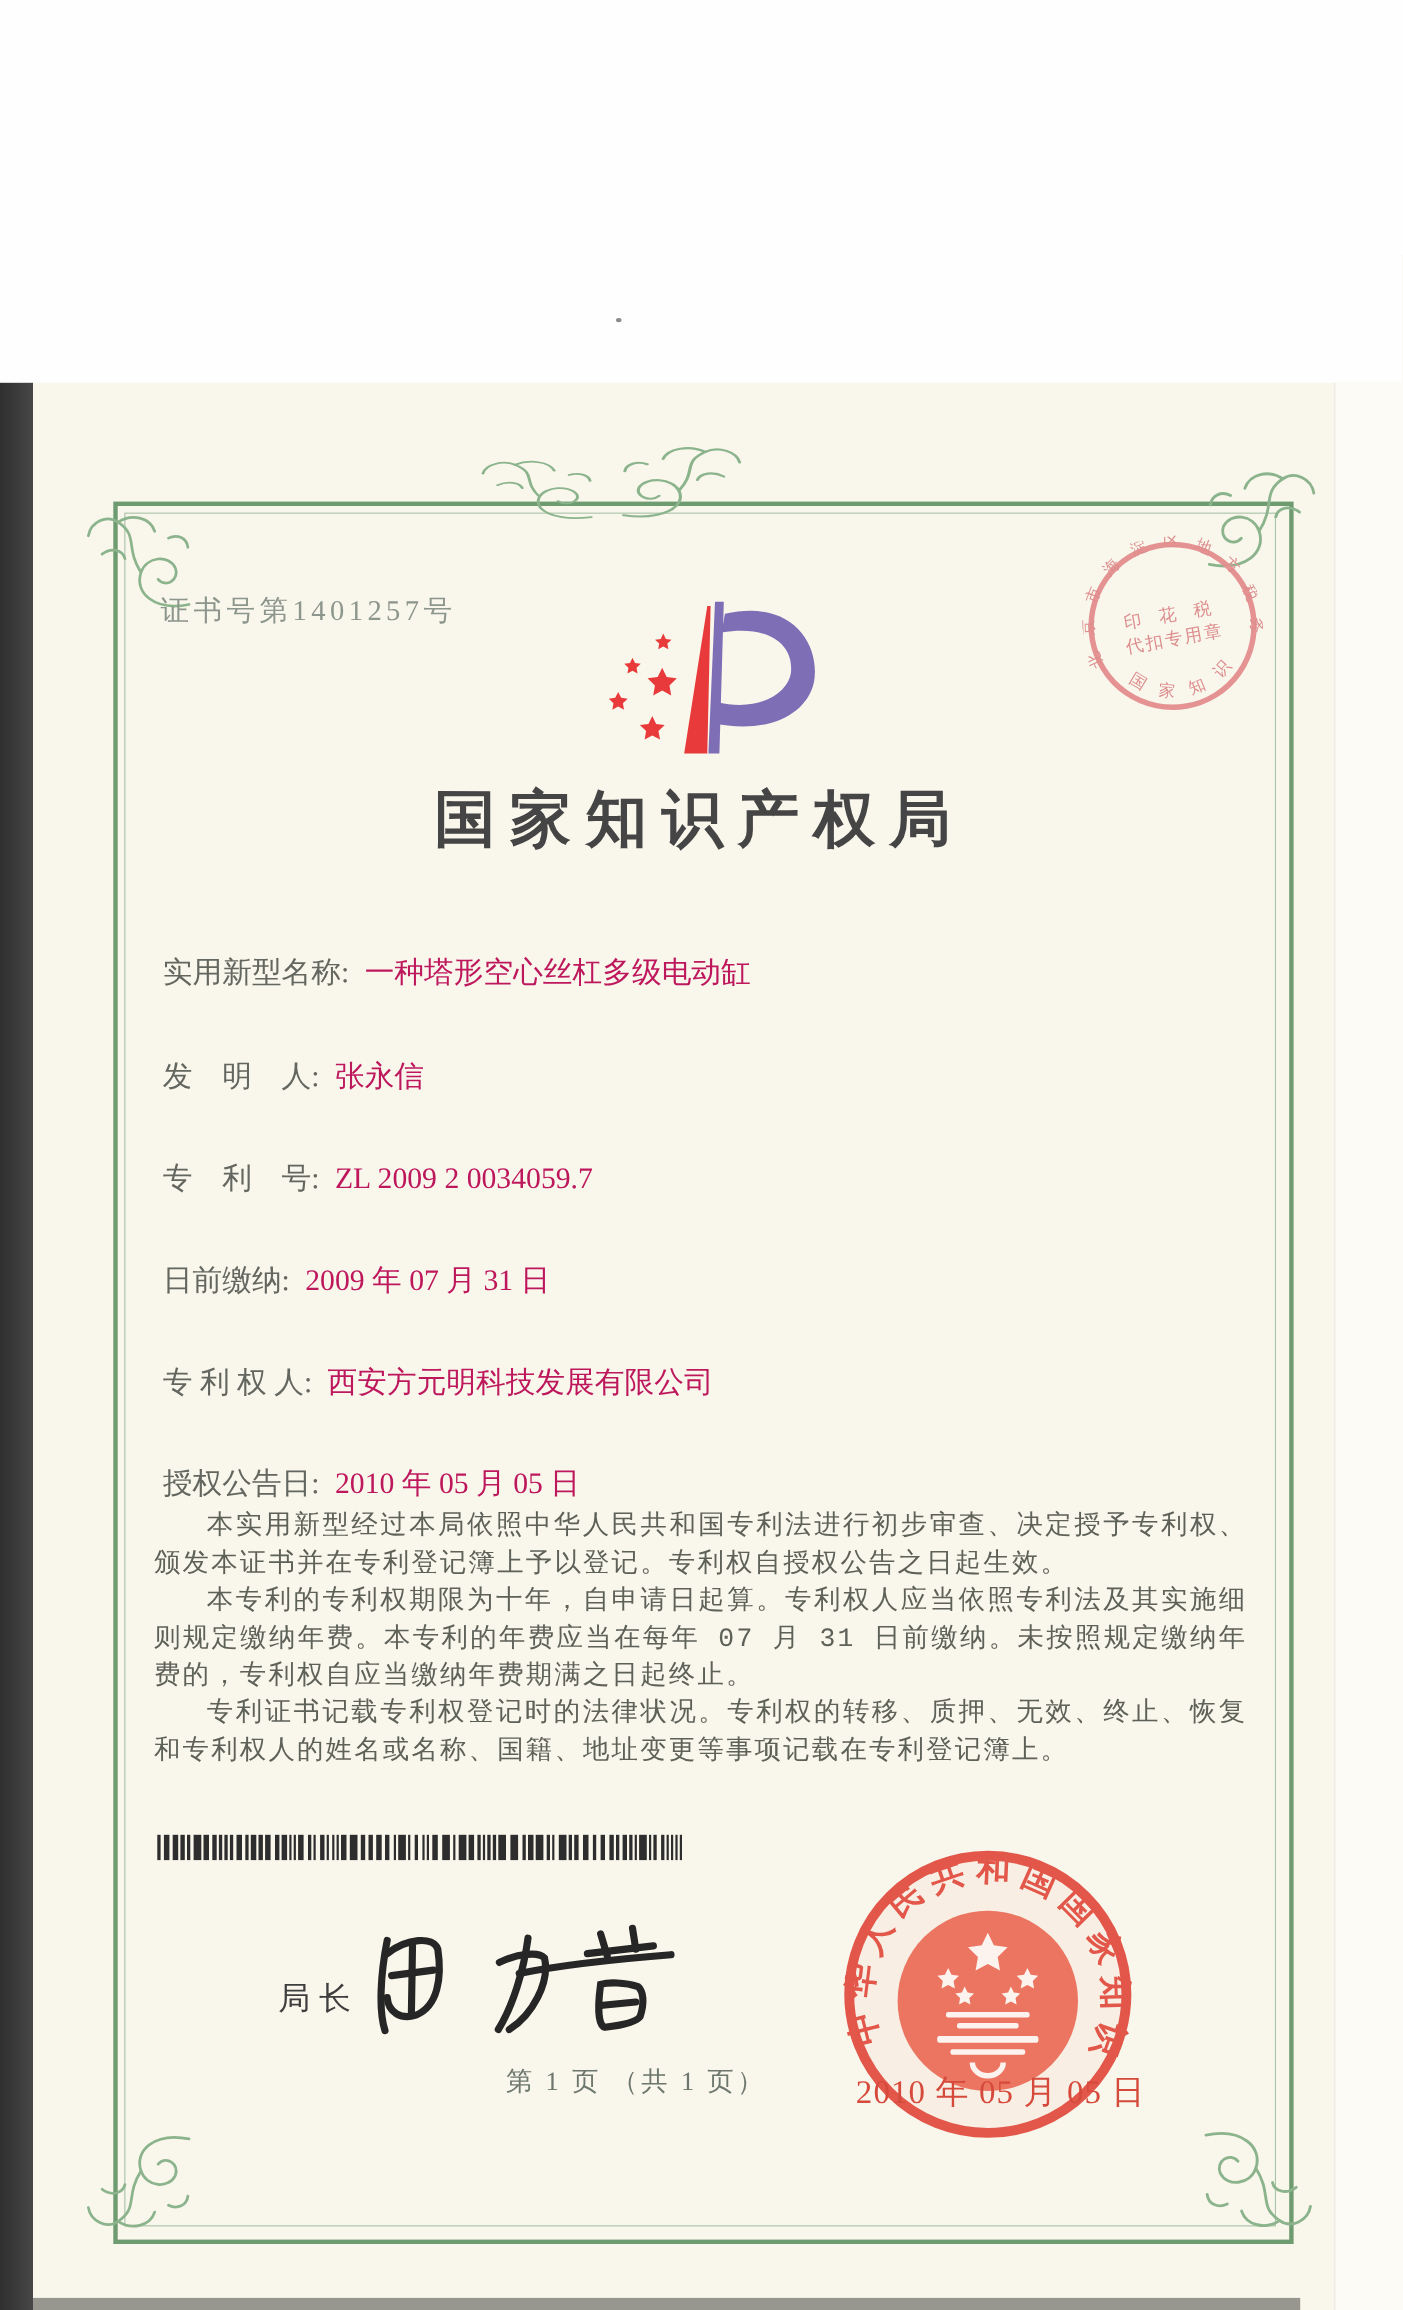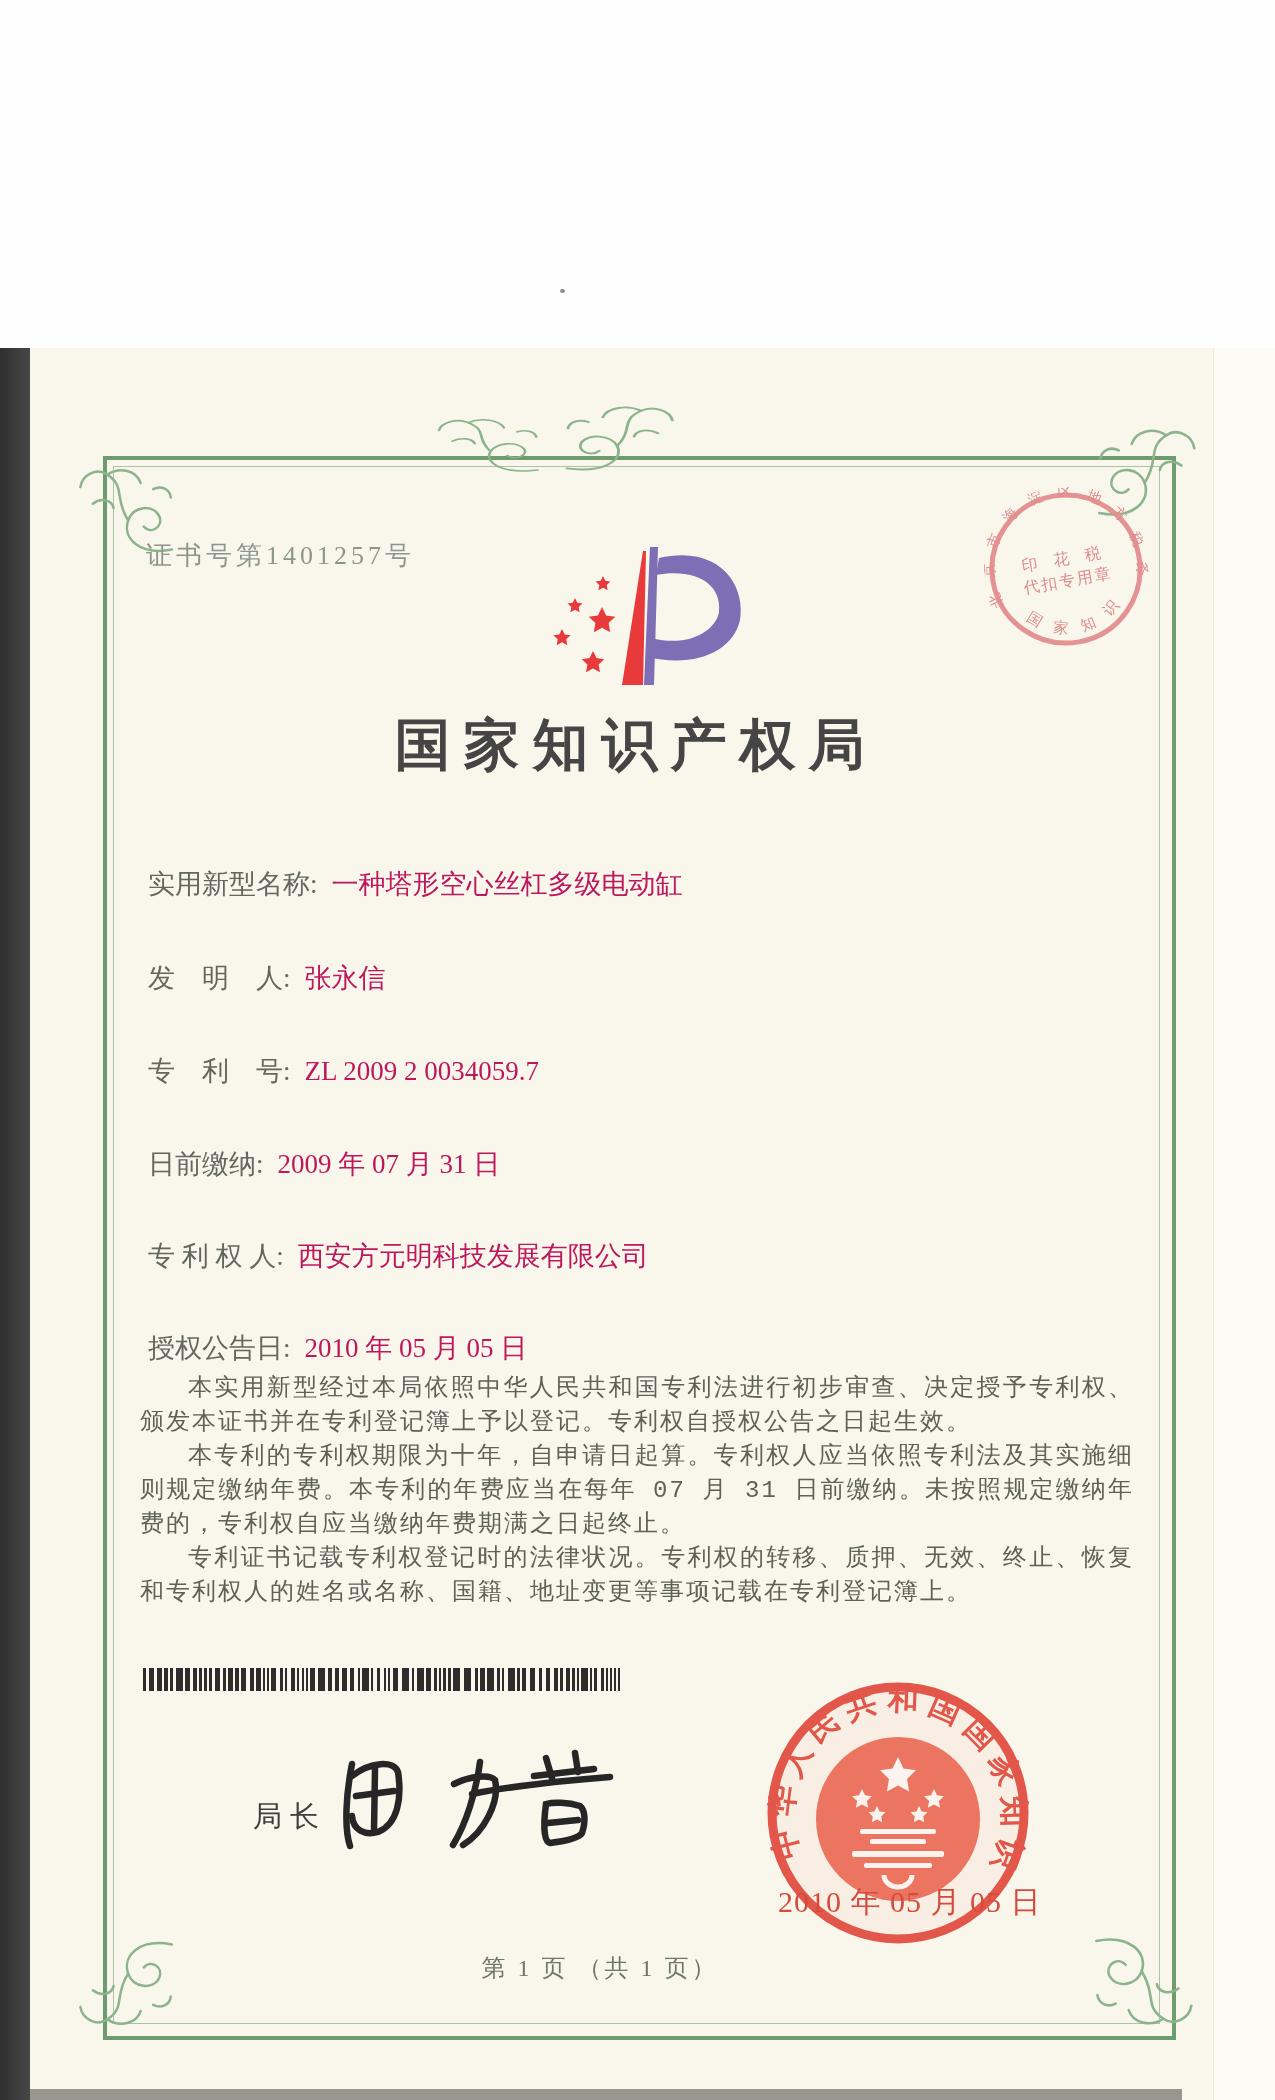--- a/index.html
+++ b/index.html
@@ -37,21 +37,21 @@
 
   .barcode{position:absolute;left:143px;top:1668px;width:482px;height:23px;}
   .barcode span{position:absolute;top:0;bottom:0;background:#2d2d2d;}
 
   .sig-title{position:absolute;left:253px;top:1797px;font-size:29px;letter-spacing:8px;color:#3e3e3e;}
   .sig-box{position:absolute;left:322px;top:1742px;width:300px;height:130px;}
 
   .seal-box{position:absolute;left:762px;top:1677px;width:272px;height:272px;}
   .seal-date{position:absolute;left:778px;top:1882px;font-size:30px;letter-spacing:1px;color:#d64a3c;white-space:nowrap;}
 
-  .footer{position:absolute;left:460px;top:1952px;width:280px;text-align:center;
+  .footer{position:absolute;left:460px;top:1876px;width:280px;
           font-size:24px;letter-spacing:3px;color:#6d776d;}
 
   svg text{font-family:"Liberation Serif","DejaVu Serif",serif;}
 </style>
 </head>
 <body>
 
 <div class="scan-page"></div>
 <div class="right-edge"></div>
 <div class="left-strip"></div>

